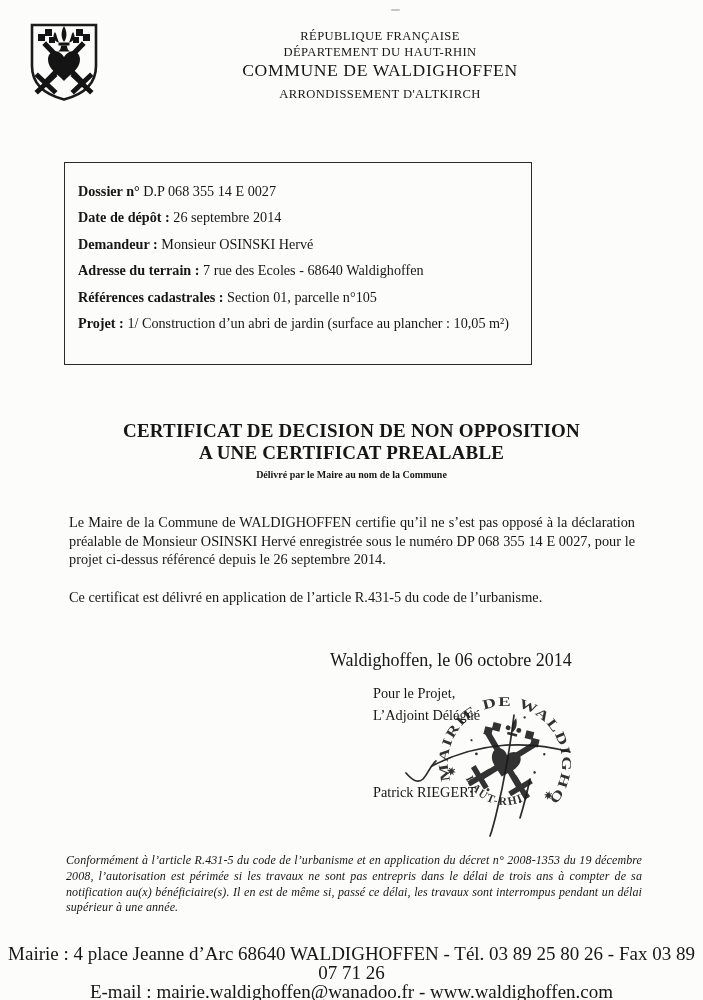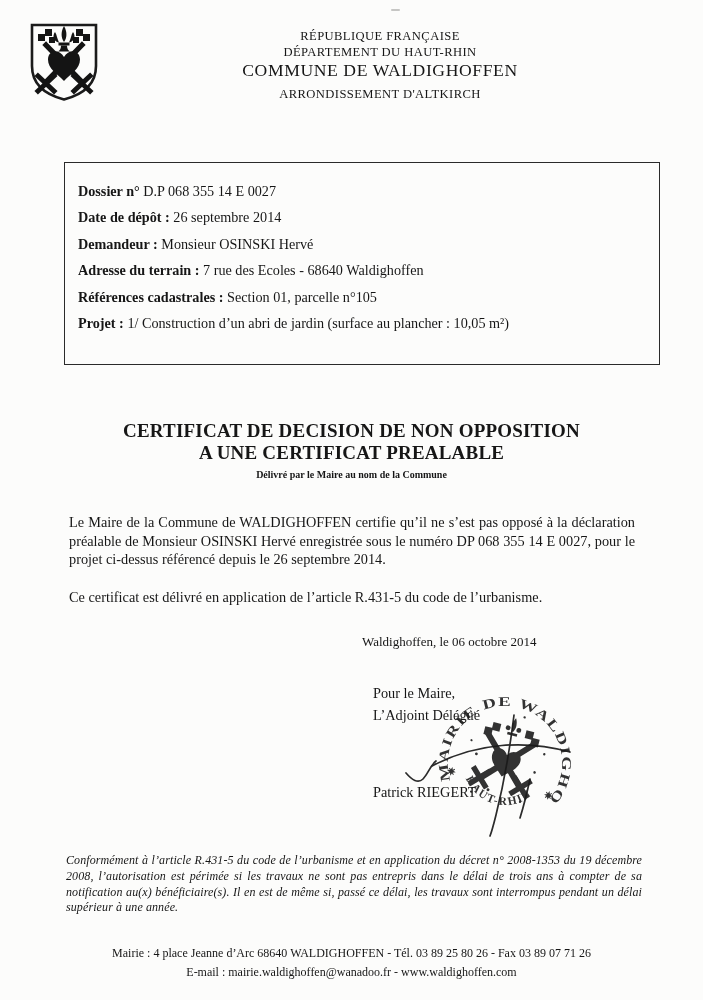--- a/index.html
+++ b/index.html
@@ -15,53 +15,53 @@
   .abs{position:absolute;}
 
   
   .header-block{left:60px;top:28px;width:640px;text-align:center;line-height:16px;}
   .hdr-sm{font-size:12.6px;letter-spacing:.4px;}
   .hdr-lg{font-size:17.6px;letter-spacing:.6px;margin:2px 0 8px;}
   .scan-artifact{left:391px;top:9px;width:9px;height:2px;background:#c6c6c4;border-radius:1px;}
 
   
   .dossier-box{
-    left:64px;top:162px;width:596px;height:203px;
+    left:64px;top:162px;width:468px;height:203px;
     border:1.6px solid #2a2a2a;
     box-sizing:border-box;
     padding:20px 14px 0 13px;
   }
   .field{font-size:14.2px;line-height:17px;margin-bottom:9.4px;white-space:nowrap;}
   .field .lbl{font-weight:bold;}
 
   
   .doc-title{left:0;top:420px;width:703px;text-align:center;}
   .title-main{font-size:19px;font-weight:bold;line-height:22px;letter-spacing:.2px;}
   .title-sub{font-size:10px;font-weight:bold;line-height:20px;margin-top:1px;}
 
   
   .par{left:69px;width:566px;font-size:14.3px;line-height:18.6px;text-align:justify;}
   .par1{top:513px;}
   .par2{top:588px;text-align:left;}
 
-  .place-date{left:330px;top:634px;font-size:13px;margin-left:32px;}
+  .place-date{left:330px;top:650px;font-size:18px;}
   .sig-roles{left:373px;top:683px;font-size:14.3px;line-height:21.5px;}
   .sig-name{left:373px;top:784px;font-size:14.3px;}
 
   .stamp-wrap{left:392px;top:683px;width:210px;height:170px;}
 
   
   .footnote{
     left:66px;top:853px;width:576px;
     font-size:12px;font-style:italic;line-height:15.8px;
     text-align:justify;letter-spacing:.1px;
   }
 
   
-  .footer{left:0;top:944px;width:703px;text-align:center;font-size:12px;line-height:19px;}
+  .footer{left:0;top:944px;width:703px;text-align:center;font-size:19px;line-height:19px;}
 </style>
 </head>
 <body>
 
 <div class="page">
 
   <div class="abs scan-artifact"></div>
 
   <div class="abs" style="left:27px;top:21px;width:74px;height:82px;">
     <svg width="74" height="82" viewBox="0 0 74 82">
@@ -140,21 +140,21 @@
     <div class="title-main">A UNE CERTIFICAT PREALABLE</div>
     <div class="title-sub">Délivré par le Maire au nom de la Commune</div>
   </div>
 
   <div class="abs par par1">Le Maire de la Commune de WALDIGHOFFEN certifie qu’il ne s’est pas opposé à la déclaration préalable de Monsieur OSINSKI Hervé enregistrée sous le numéro DP 068 355 14 E 0027, pour le projet ci-dessus référencé depuis le 26 septembre 2014.</div>
   <div class="abs par par2">Ce certificat est délivré en application de l’article R.431-5 du code de l’urbanisme.</div>
 
   <div class="abs place-date">Waldighoffen, le 06 octobre 2014</div>
 
   <div class="abs sig-roles">
-    <div>Pour le Maire,</div>
+    <div>Pour le Projet,</div>
     <div>L’Adjoint Délégué</div>
   </div>
 
   <div class="abs stamp-wrap">
     <svg width="210" height="170" viewBox="0 0 210 170">
       <defs>
         <path id="arcTop" d="M 64.7 110.2 A 57 57 0 1 1 161.3 110.2" fill="none"></path>
         <path id="arcBottom" d="M 78.6 104.1 A 42 42 0 0 0 147.4 104.1" fill="none"></path>
       </defs>
       <g transform="rotate(14 113 80)" opacity="0.87" fill="#151515">

